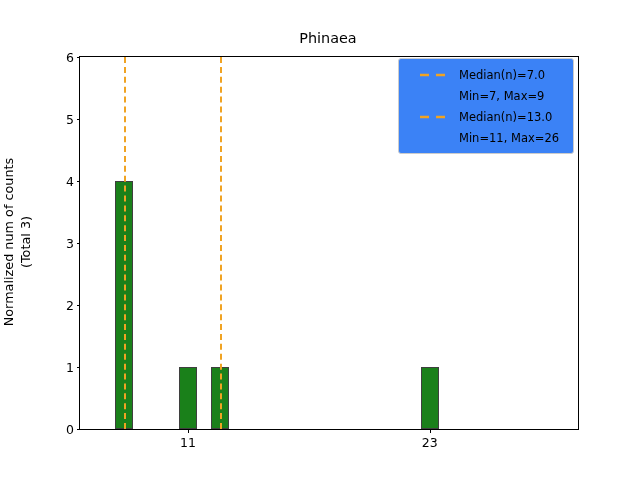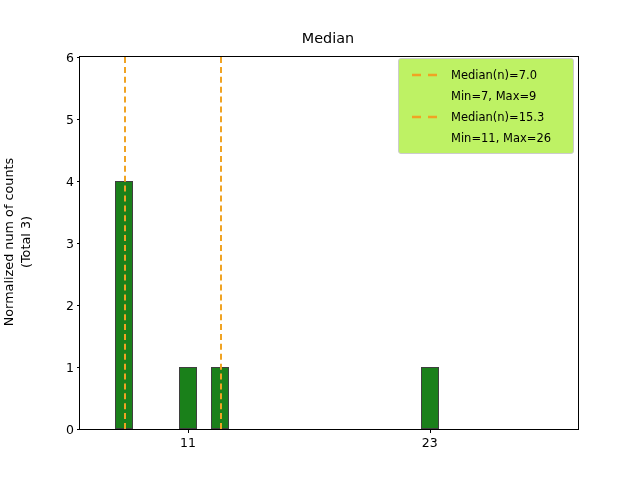--- a/index.html
+++ b/index.html
@@ -127,22 +127,22 @@
     white-space: pre-line;
   }
   
   #legend {
     position: absolute;
     left: 398px;
     top: 58px;
     width: 176px;
     border: 1px solid #cccccc;
     border-radius: 3px;
-    background: #bef264;
-    padding: 5px 6px 5px 12px;
+    background: #3b82f6;
+    padding: 5px 6px 5px 20px;
     box-sizing: border-box;
     font-size: 11.5px;
     color: #000000;
   }
   .legend-row {
     display: flex;
     align-items: center;
     height: 21px;
   }
   .legend-swatch {
@@ -153,21 +153,21 @@
     display: block;
   }
   .legend-swatch.blank { visibility: hidden; }
   .legend-text { white-space: nowrap; }
 </style>
 </head>
 <body>
 
 <div id="figure">
 
-  <div id="chart-title">Median</div>
+  <div id="chart-title">Phinaea</div>
 
   <div id="plot-area">
     <div id="plot-inner">
         <div class="bar" style="left: 34.5146px; width: 18px; height: 248px; background: rgb(26, 128, 26); border-color: rgb(63, 63, 63);"></div>
         <div class="bar" style="left: 98.9806px; width: 18px; height: 62px; background: rgb(26, 128, 26); border-color: rgb(63, 63, 63);"></div>
         <div class="bar" style="left: 131.214px; width: 18px; height: 62px; background: rgb(26, 128, 26); border-color: rgb(63, 63, 63);"></div>
         <div class="bar" style="left: 340.728px; width: 18px; height: 62px; background: rgb(26, 128, 26); border-color: rgb(63, 63, 63);"></div>
         <div class="median-line" style="left: 43.5146px; border-left-color: rgb(240, 163, 35);"></div>
         <div class="median-line" style="left: 140.214px; border-left-color: rgb(240, 163, 35);"></div>
       </div>
@@ -209,21 +209,21 @@
         <span class="legend-text">Median(n)=7.0</span>
       </div>
       <div class="legend-row">
         <span class="legend-swatch blank"></span>
         <span class="legend-text">Min=7, Max=9</span>
       </div>
       <div class="legend-row">
         <span class="legend-swatch"><svg width="32" height="12" viewBox="0 0 32 12">
             <line x1="1" y1="6" x2="31" y2="6" stroke="#f0a323" stroke-width="2.6" stroke-dasharray="9 7" stroke-linecap="butt"></line>
           </svg></span>
-        <span class="legend-text">Median(n)=15.3</span>
+        <span class="legend-text">Median(n)=13.0</span>
       </div>
       <div class="legend-row">
         <span class="legend-swatch blank"></span>
         <span class="legend-text">Min=11, Max=26</span>
       </div>
     </div>
 
 </div>
 
 </body></html>

